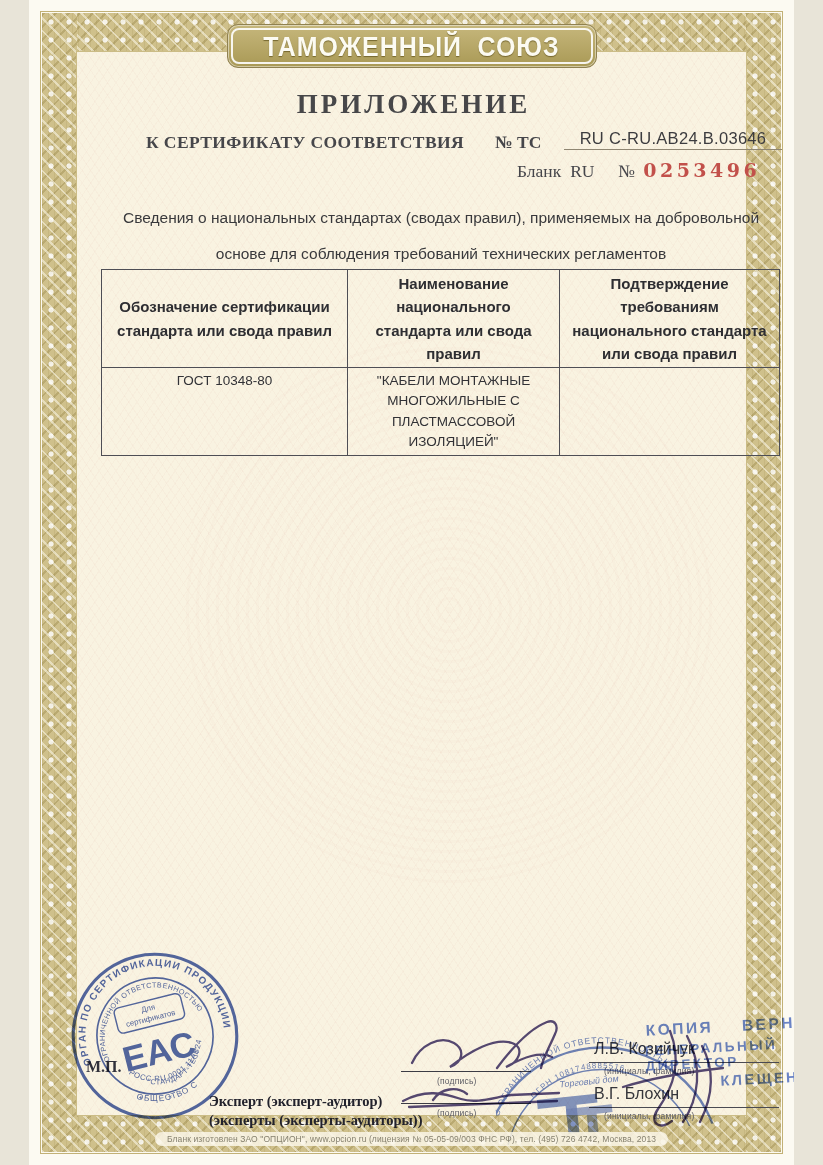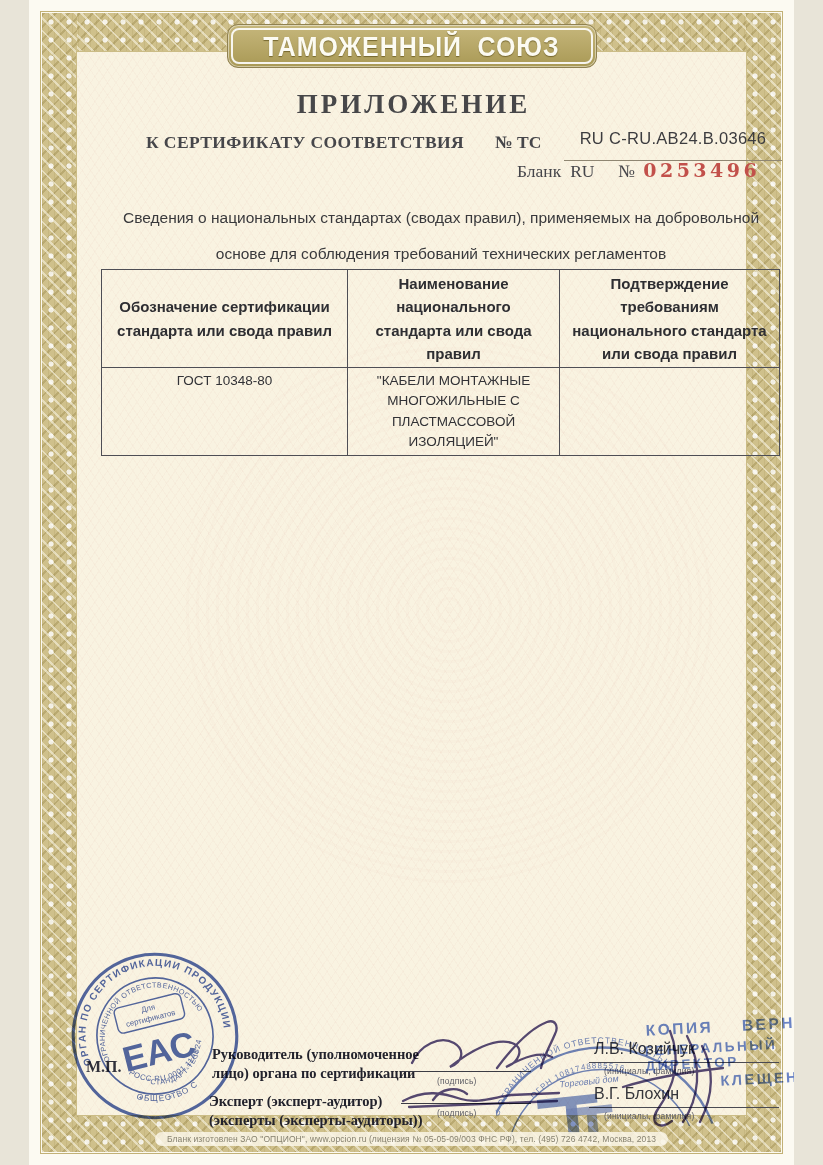--- a/index.html
+++ b/index.html
@@ -40,21 +40,21 @@
     transform:scale(.96,1.08);text-shadow:0 1.5px 1px rgba(110,95,40,.9);white-space:nowrap;}
 
   
   .doc-title{position:absolute;left:4px;right:0;top:89px;text-align:center;z-index:4;
     font-family:"Liberation Serif",serif;font-size:27px;font-weight:600;letter-spacing:3px;color:#474749;}
   .cert-label{position:absolute;left:117px;top:132px;z-index:4;font-family:"Liberation Serif",serif;
     font-size:17.5px;font-weight:600;letter-spacing:.4px;color:#46464a;}
   .cert-no-label{position:absolute;left:466px;top:132px;z-index:4;font-family:"Liberation Serif",serif;
     font-size:17.5px;font-weight:600;color:#46464a;}
   .cert-value{position:absolute;left:535px;top:129px;width:218px;z-index:4;text-align:center;
-    font-size:16.5px;color:#3c3c3f;letter-spacing:.3px;border-bottom:1.5px solid #8f8672;padding-bottom:12px;}
+    font-size:16.5px;color:#3c3c3f;letter-spacing:.3px;border-bottom:1.5px solid #8f8672;padding-bottom:1px;}
   .series-row{position:absolute;left:488px;top:159px;z-index:4;display:flex;align-items:baseline;}
   .series-label,.series-region,.numero{font-family:"Liberation Serif",serif;font-size:17.5px;color:#45454a;}
   .series-region{margin-left:9px;}
   .numero{margin-left:24px;}
   .serial{margin-left:8px;font-family:"DejaVu Serif",serif;font-weight:bold;font-size:19px;
     letter-spacing:3.5px;color:#c2504a;}
 
   .intro{position:absolute;left:80px;top:200px;width:664px;z-index:4;text-align:center;
     font-size:15.5px;line-height:36px;color:#39393c;}
 
@@ -152,21 +152,20 @@
     <tbody>
       <tr>
         <td>ГОСТ 10348-80</td>
         <td>"КАБЕЛИ МОНТАЖНЫЕ МНОГОЖИЛЬНЫЕ С ПЛАСТМАССОВОЙ ИЗОЛЯЦИЕЙ"</td>
         <td></td>
       </tr>
     </tbody>
   </table>
 
   <div class="mp">М.П.</div>
-  <div class="sig-label lab-head">Руководитель (уполномоченное лицо) органа по сертификации</div>
   <div class="sig-label lab-expert">Эксперт (эксперт-аудитор) (эксперты (эксперты-аудиторы))</div>
   <div class="sig-line line-1"></div>
   <div class="sig-line line-2"></div>
   <div class="caption cap-sign1">(подпись)</div>
   <div class="caption cap-sign2">(подпись)</div>
   <div class="name-line nl-1"></div>
   <div class="name nm-1">Л.В. Козийчук</div>
   <div class="caption cap-nm1">(инициалы, фамилия)</div>
   <div class="name-line nl-2"></div>
   <div class="name nm-2">В.Г. Блохин</div>

